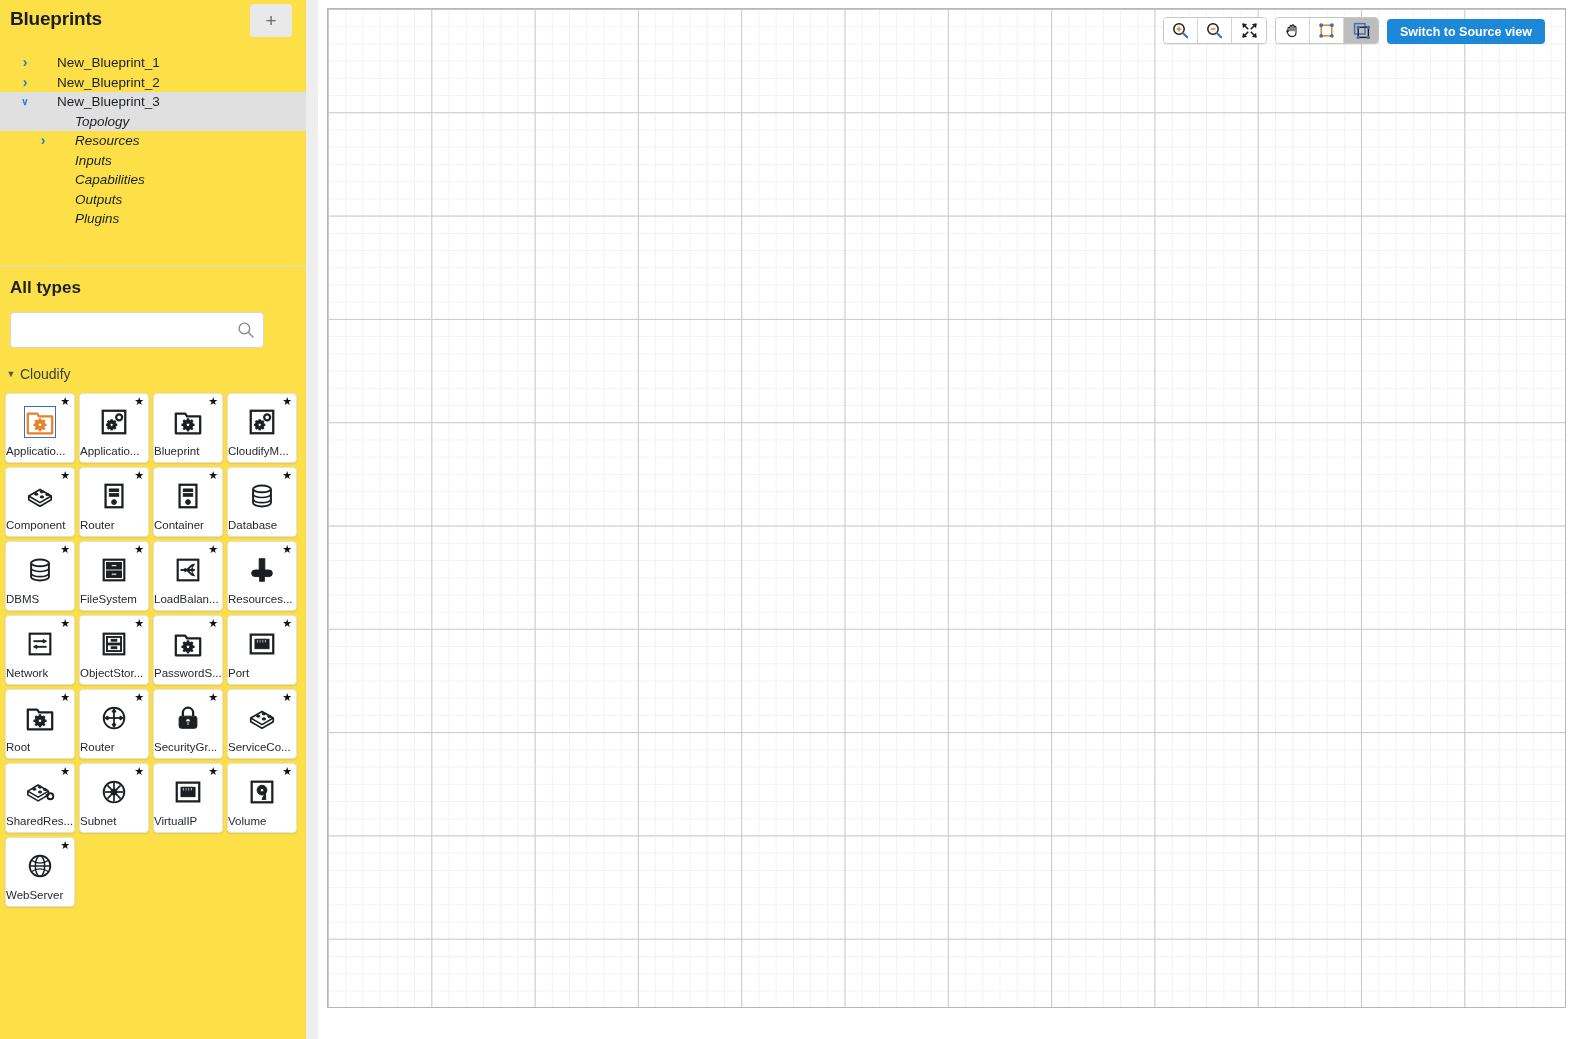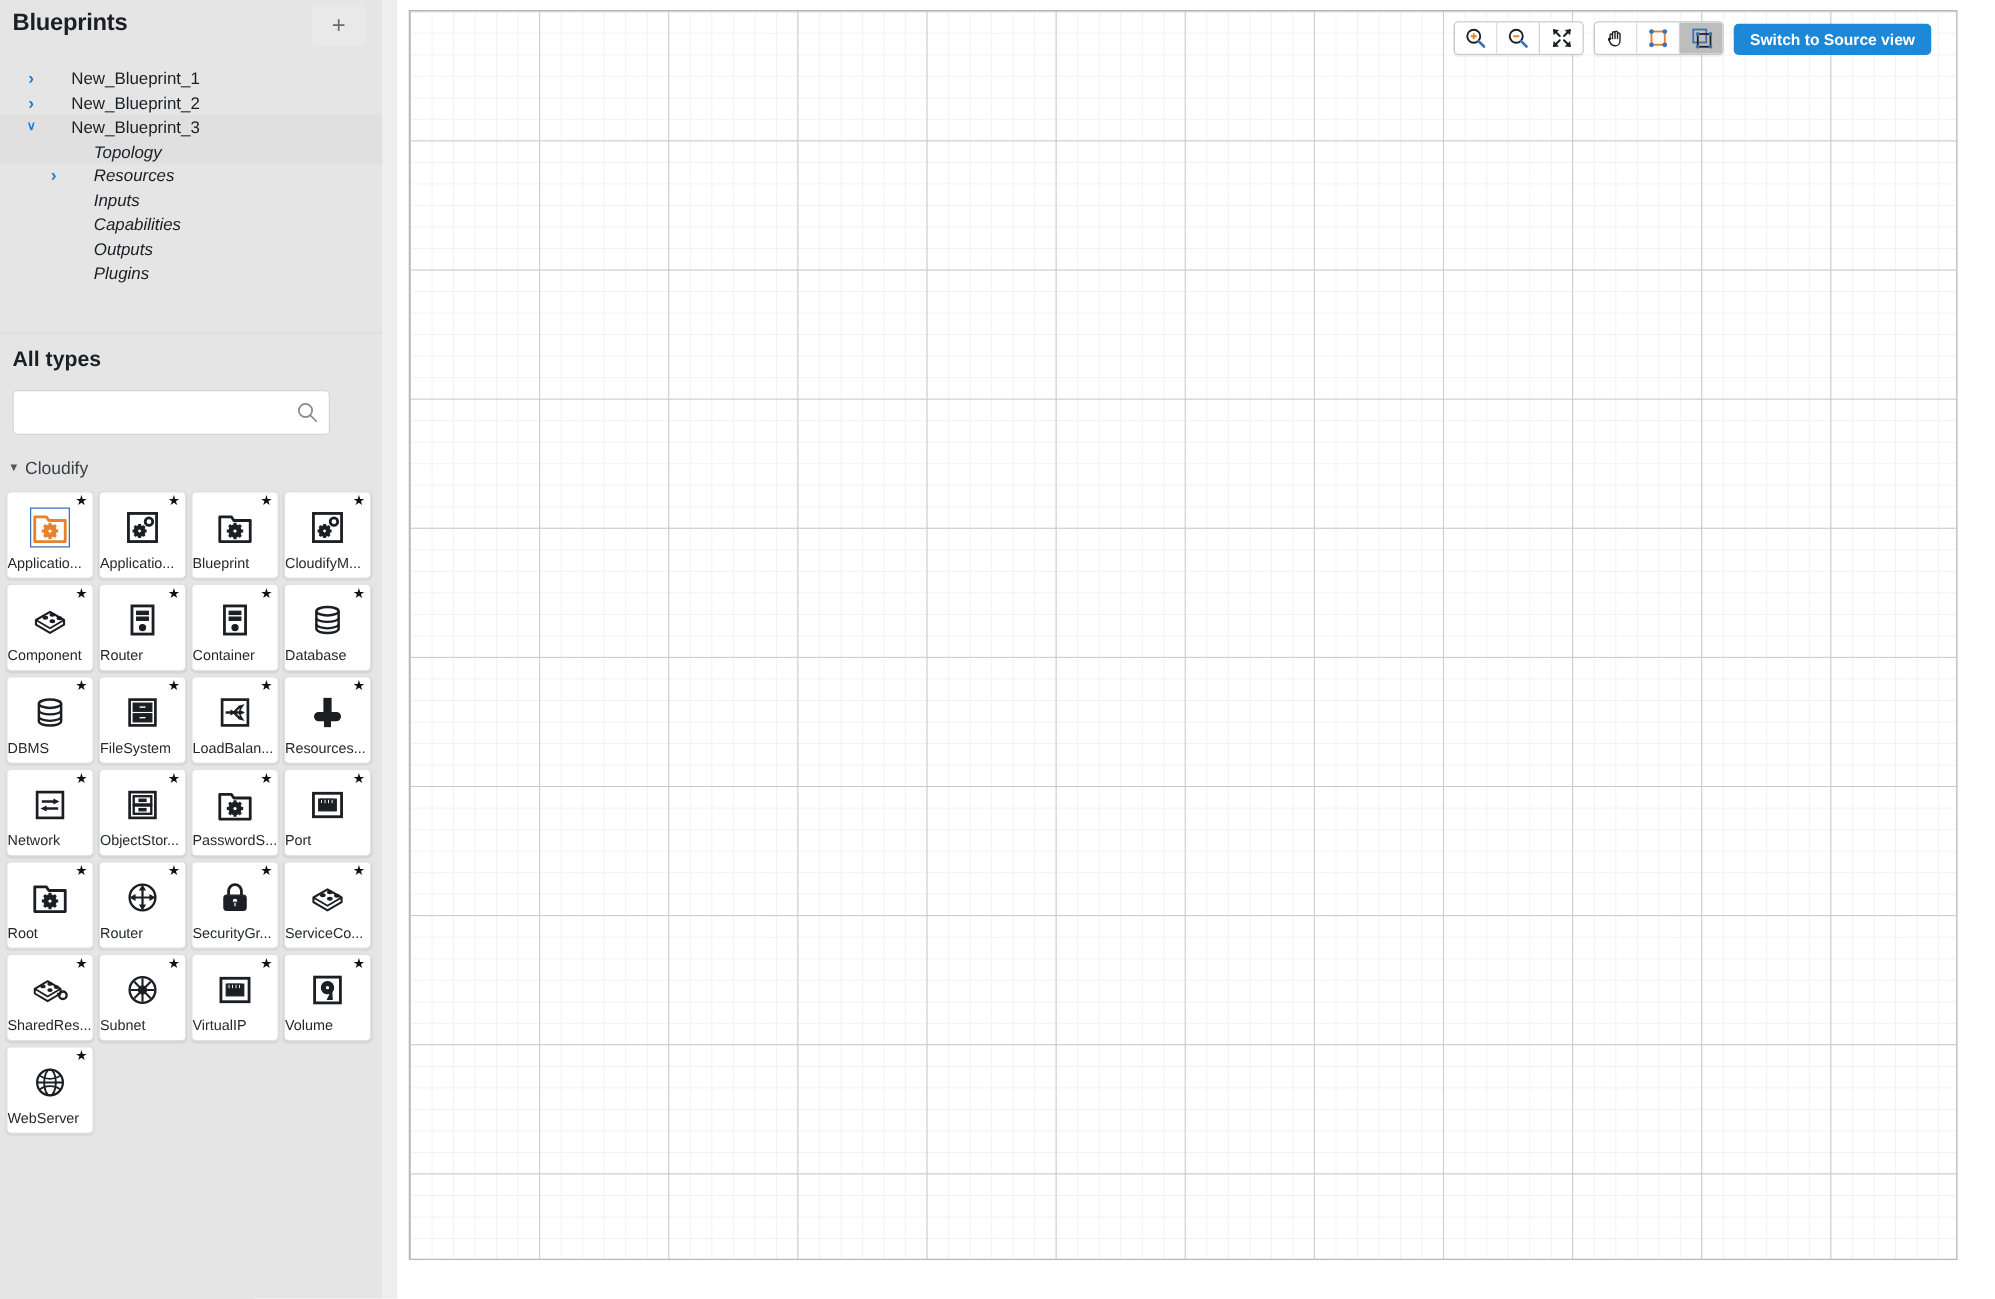--- a/index.html
+++ b/index.html
@@ -16,21 +16,21 @@
     overflow: hidden;
     position: relative;
   }
 
   
   #sidebar {
     position: absolute;
     left: 0; top: 0;
     width: 306px;
     height: 1039px;
-    background: #e5e5e5;
+    background: #fde047;
     box-sizing: border-box;
     overflow: hidden;
   }
   #sidebar-scroll-gutter {
     position: absolute;
     left: 306px; top: 0;
     width: 12px;
     height: 1039px;
     background: #eeeeee;
   }

